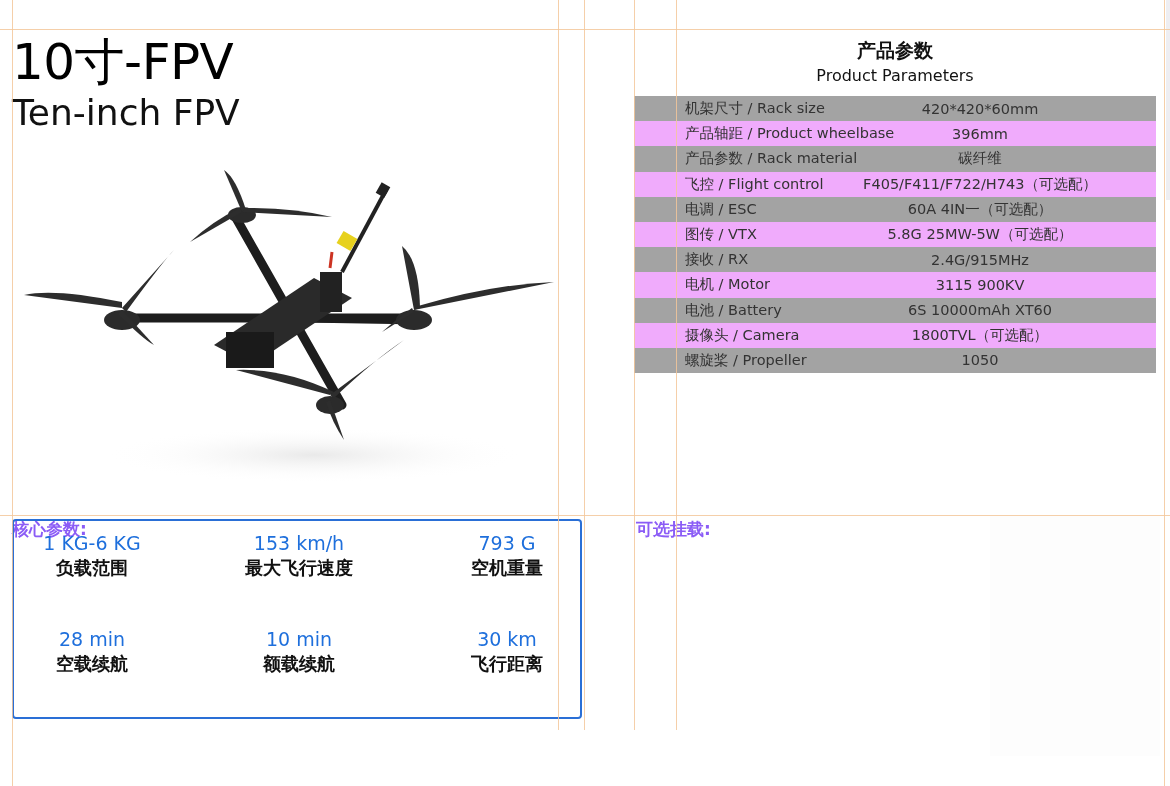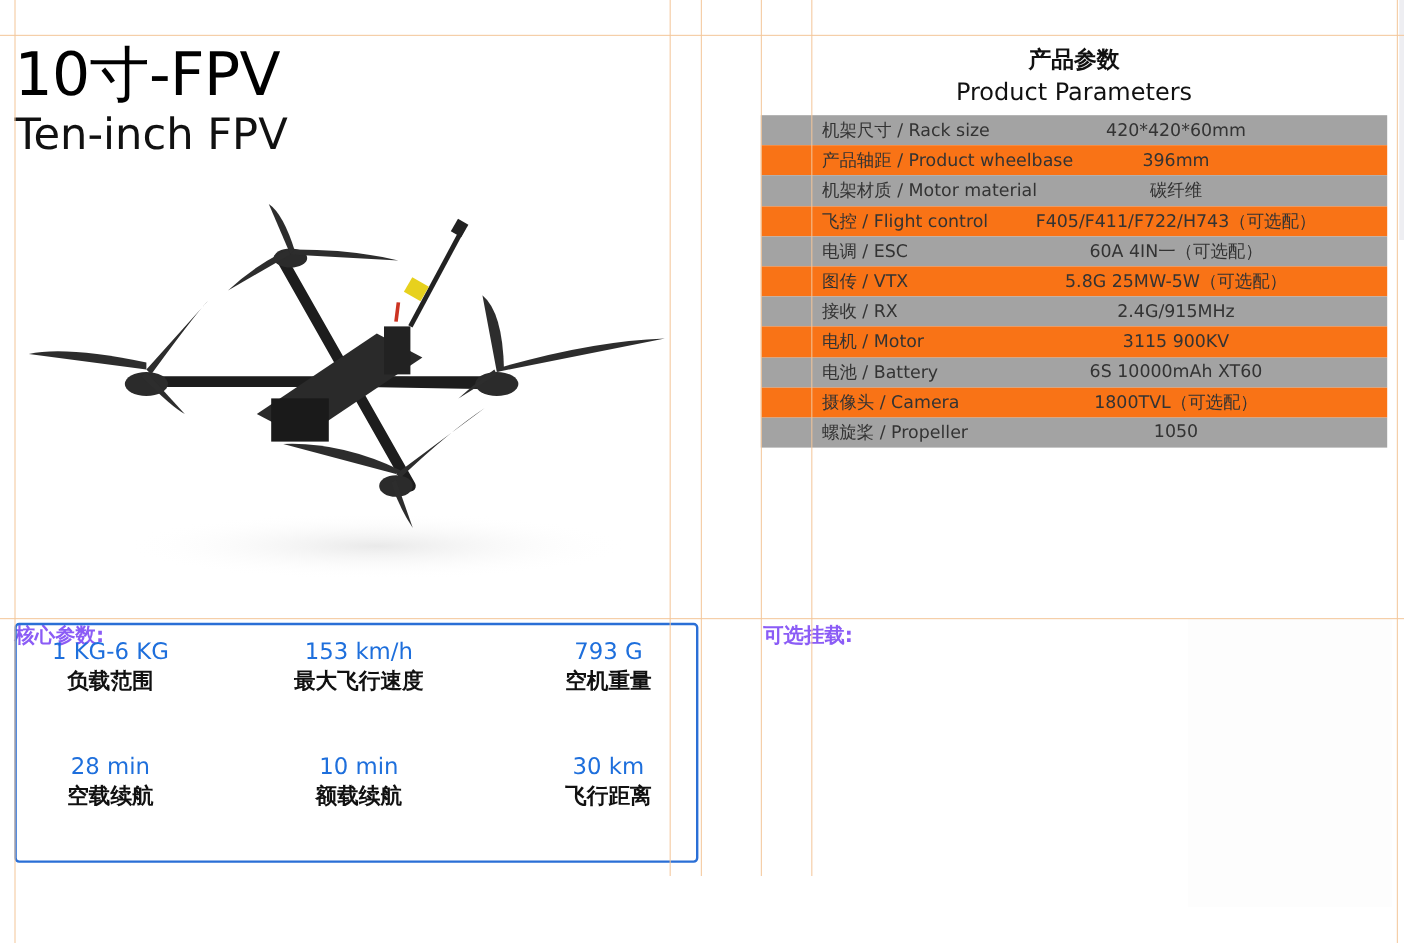--- a/index.html
+++ b/index.html
@@ -21,26 +21,26 @@
 
   .core-box {
     position:absolute; left:12px; top:519px; width:570px; height:200px;
     border:2px solid #2a6fd6; border-radius:4px; box-sizing:border-box;
   }
   .core-item { position:absolute; width:160px; text-align:center; }
   .core-item .val { font-size:19px; color:#1e6fdc; line-height:24px; }
   .core-item .lbl { font-size:18px; color:#111; line-height:26px; font-weight:bold; }
 
   .pp-title-cn { position:absolute; left:634px; width:522px; top:33px; text-align:center; font-size:19px; font-weight:bold; line-height:34px; }
-  .pp-title-en { position:absolute; left:634px; width:522px; top:66px; text-align:center; font-size:20px; line-height:20px; font-weight:500; }
+  .pp-title-en { position:absolute; left:634px; width:522px; top:66px; text-align:center; font-size:16px; line-height:20px; font-weight:500; }
 
   .table { position:absolute; left:634px; top:96px; width:522px; }
   .row { height:25.2px; display:flex; align-items:center; font-size:14.5px; color:#333; }
   .row.dark { background:#a3a3a3; }
-  .row.light { background:#f97316; }
+  .row.light { background:#f0abfc; }
   .row .k { width:210px; padding-left:51px; box-sizing:border-box; white-space:nowrap; }
   .row .v { flex:1; text-align:center; padding-right:40px; white-space:nowrap; }
 
   .right-shadow { position:absolute; left:1166px; top:0; width:4px; height:200px; background:#eeeef2; }
   .faint-panel { position:absolute; left:990px; top:516px; width:170px; height:240px; background:#fdfdfd; }
 </style>
 </head>
 <body>
 
 <div class="faint-panel"></div>
@@ -134,21 +134,21 @@
 <div class="table">
   <div class="row dark">
       <span class="k">机架尺寸 / Rack size</span>
       <span class="v">420*420*60mm</span>
     </div>
   <div class="row light">
       <span class="k">产品轴距 / Product wheelbase</span>
       <span class="v">396mm</span>
     </div>
   <div class="row dark">
-      <span class="k">机架材质 / Motor material</span>
+      <span class="k">产品参数 / Rack material</span>
       <span class="v">碳纤维</span>
     </div>
   <div class="row light">
       <span class="k">飞控 / Flight control</span>
       <span class="v">F405/F411/F722/H743（可选配）</span>
     </div>
   <div class="row dark">
       <span class="k">电调 / ESC</span>
       <span class="v">60A 4IN一（可选配）</span>
     </div>

